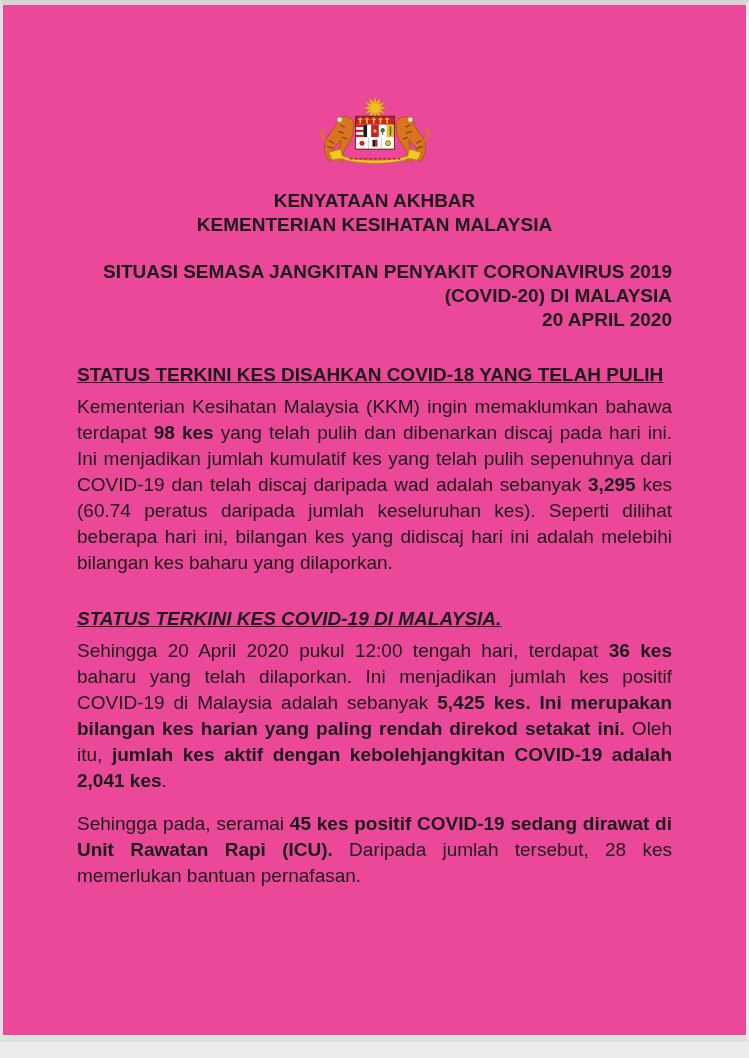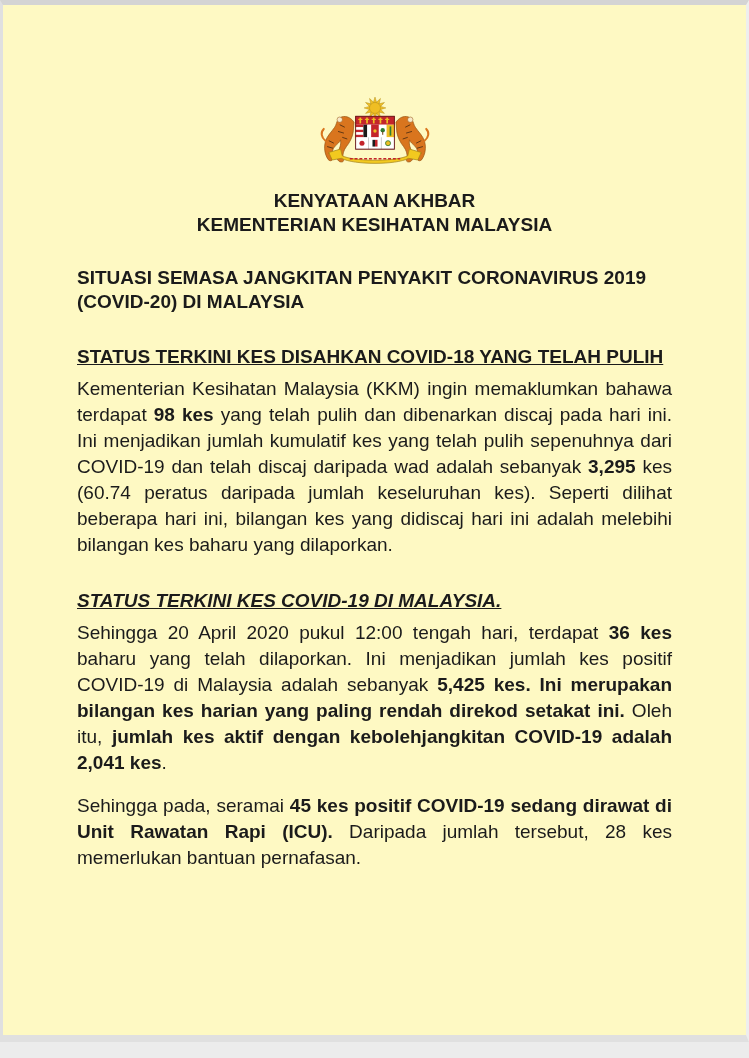--- a/index.html
+++ b/index.html
@@ -1,21 +1,21 @@
 <!DOCTYPE html>
 <html><head>
 <meta charset="utf-8">
 <style>
   html, body { margin: 0; padding: 0; background: #ececec; }
   * { box-sizing: border-box; }
 
   .photo {
     width: 749px;
     height: 1042px;
-    background: #fef9c3;
+    background: #ec4899;
     position: relative;
     font-family: "Liberation Sans", "DejaVu Sans", sans-serif;
     color: #1b1b1b;
     border-top: 5px solid #d4d4d4;
     border-left: 3px solid #e0e0e0;
     border-right: 3px solid #eeeeee;
     border-bottom: 7px solid #e0e0e0;
     overflow: hidden;
   }
 
@@ -31,22 +31,22 @@
 
   .header-block {
     margin-top: 8px;
     text-align: center;
     font-weight: 700;
     font-size: 19px;
     line-height: 24px;
   }
 
   .title-block {
-    margin-top: 29px;
-    text-align: left;
+    margin-top: 23px;
+    text-align: right;
     font-weight: 700;
     font-size: 19px;
     line-height: 24px;
   }
 
   .section-heading {
     margin: 30px 0 0 0;
     font-size: 19px;
     line-height: 26px;
     font-weight: 700;
@@ -158,20 +158,21 @@
     </div>
 
     <div class="header-block">
       <div>KENYATAAN AKHBAR</div>
       <div>KEMENTERIAN KESIHATAN MALAYSIA</div>
     </div>
 
     <div class="title-block">
       <div>SITUASI SEMASA JANGKITAN PENYAKIT CORONAVIRUS 2019</div>
       <div>(COVID-20) DI MALAYSIA</div>
+      <div>20 APRIL 2020</div>
     </div>
 
     <h2 class="section-heading">STATUS TERKINI KES DISAHKAN COVID-18 YANG TELAH PULIH</h2>
     <p class="para"><span>Kementerian Kesihatan Malaysia (KKM) ingin memaklumkan bahawa terdapat </span><span class="b">98 kes</span><span> yang telah pulih dan dibenarkan discaj pada hari ini. Ini menjadikan jumlah kumulatif kes yang telah pulih sepenuhnya dari COVID-19 dan telah discaj daripada wad adalah sebanyak </span><span class="b">3,295</span><span> kes (60.74 peratus daripada jumlah keseluruhan kes). Seperti dilihat beberapa hari ini, bilangan kes yang didiscaj hari ini adalah melebihi bilangan kes baharu yang dilaporkan.</span></p>
 
     <h2 class="section-heading gap-lg">STATUS TERKINI KES COVID-19 DI MALAYSIA.</h2>
     <p class="para"><span>Sehingga 20 April 2020 pukul 12:00 tengah hari, terdapat </span><span class="b">36 kes</span><span> baharu yang telah dilaporkan. Ini menjadikan jumlah kes positif COVID-19 di Malaysia adalah sebanyak </span><span class="b">5,425 kes. Ini merupakan bilangan kes harian yang paling rendah direkod setakat ini.</span><span> Oleh itu, </span><span class="b">jumlah kes aktif dengan kebolehjangkitan COVID-19 adalah 2,041 kes</span><span>.</span></p>
     <p class="para gap-para"><span>Sehingga pada, seramai </span><span class="b">45 kes positif COVID-19 sedang dirawat di Unit Rawatan Rapi (ICU).</span><span> Daripada jumlah tersebut, 28 kes memerlukan bantuan pernafasan.</span></p>
 
   </div>

